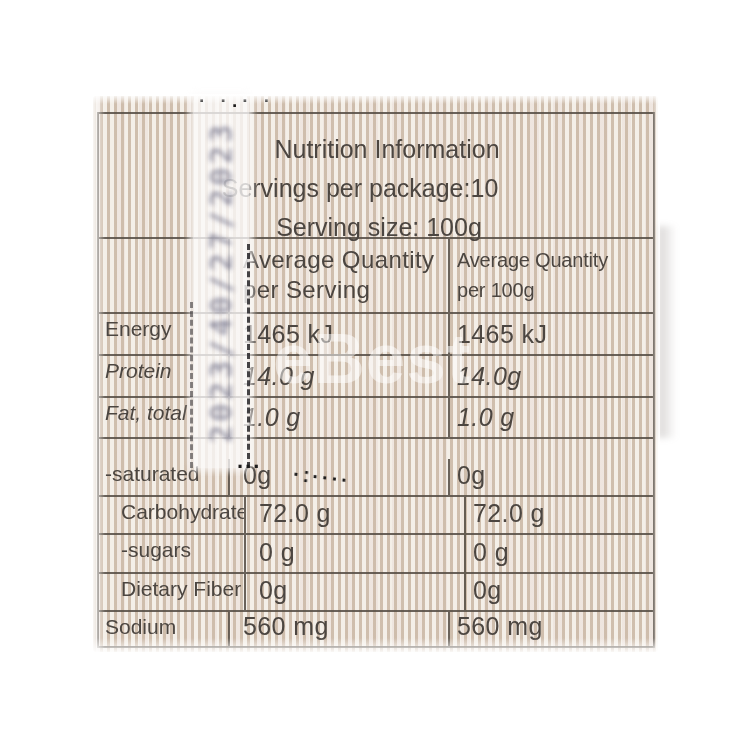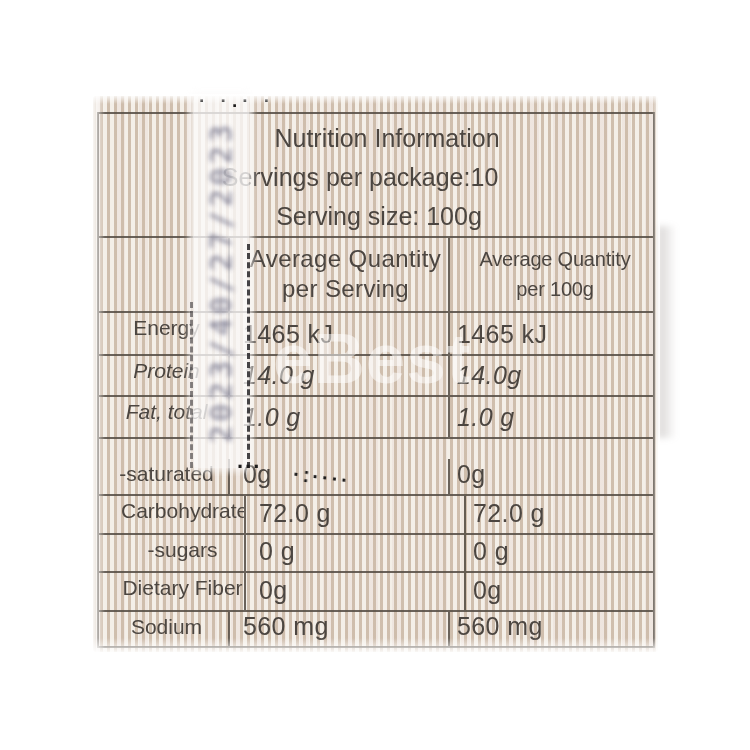--- a/index.html
+++ b/index.html
@@ -23,32 +23,32 @@
     border-radius:3px;
   }
 
   
   .ntable{
     position:absolute;left:4px;top:16px;width:558px;height:536px;
     border:2px solid var(--bd);
     display:flex;flex-direction:column;
     color:var(--ink);
   }
-  .title-block{height:125px;border-bottom:2px solid var(--bd);padding-top:5px;}
+  .title-block{height:125px;border-bottom:2px solid var(--bd);padding-top:16px;}
   .tline{text-align:center;font-size:25px;line-height:39px;white-space:nowrap;}
   .t1{transform:translateX(11px);}
   .t2{transform:translateX(-16px);}
   .t3{transform:translateX(3px);}
 
   .row{display:flex;border-bottom:2px solid var(--bd);}
   .row:last-child{border-bottom:none;flex:1;}
   .hrow{height:76px;}
   .rh43{height:43px;} .rh42{height:42px;font-style:italic;} .rh38{height:38px;margin-top:20px;} .rh39{height:39px;padding-left:16px;}
 
-  .cell{overflow:hidden;white-space:nowrap;text-align:center;}
+  .cell{overflow:hidden;white-space:nowrap;}
   .lab{width:131px;border-right:2px solid var(--bd);font-size:21px;padding:3px 0 0 6px;}
   .v2{width:220px;border-right:2px solid var(--bd);font-size:25px;display:flex;align-items:flex-end;padding:0 0 5px 13px;letter-spacing:0.4px;}
   .v3{flex:1;font-size:25px;display:flex;align-items:flex-end;padding:0 0 5px 7px;letter-spacing:0.4px;}
 
   .head{flex-direction:column;align-items:stretch;justify-content:space-between;padding-top:6px;padding-bottom:7px;}
   .head .hl{display:block;line-height:30px;}
   .v2.head .hl{font-size:24px;}
   .v3.head .hl{font-size:20px;letter-spacing:-0.2px;}
 
   

